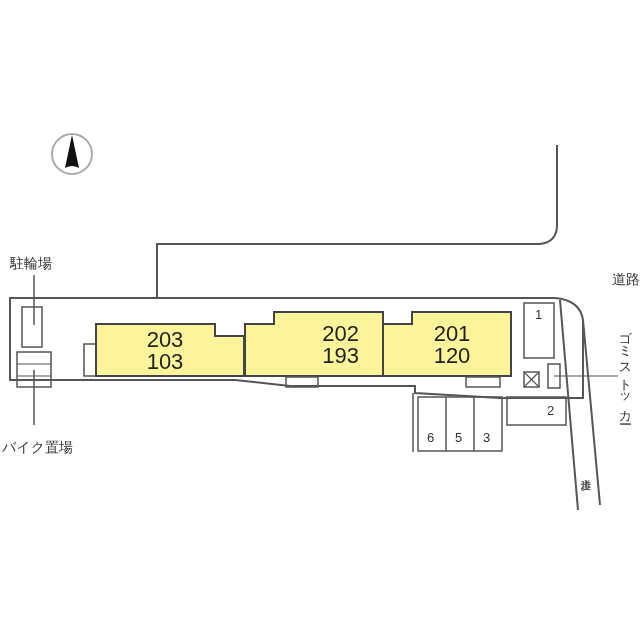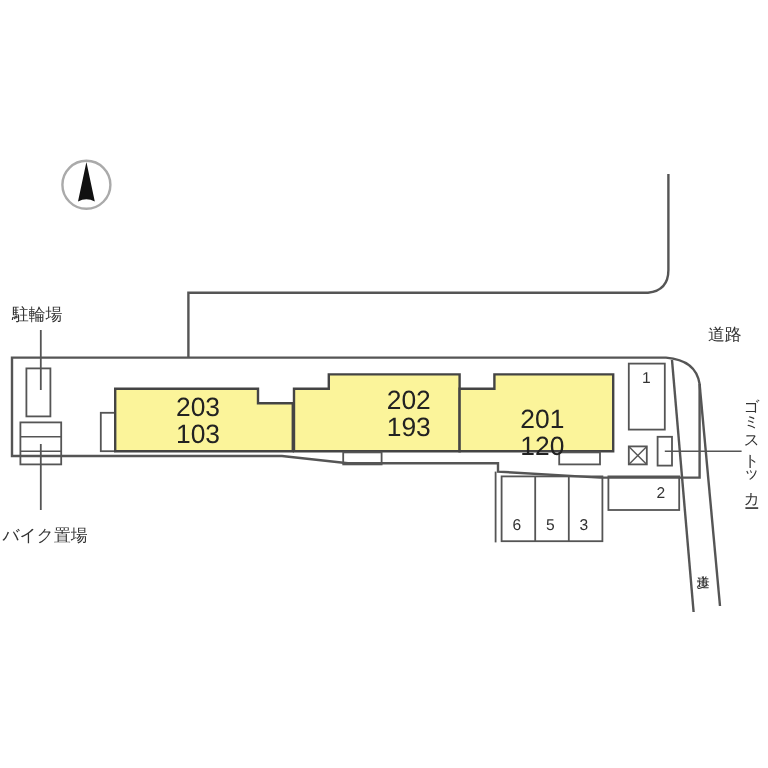--- a/index.html
+++ b/index.html
@@ -64,33 +64,33 @@
   <g>
     <line x1="413" y1="393" x2="413" y2="452" stroke="#555" stroke-width="1.5"></line>
     <rect x="418" y="397" width="84" height="54" fill="none" stroke="#555" stroke-width="1.5"></rect>
     <line x1="446" y1="397" x2="446" y2="451" stroke="#555" stroke-width="1.5"></line>
     <line x1="474" y1="397" x2="474" y2="451" stroke="#555" stroke-width="1.5"></line>
   </g>
 </svg>
 
 <div class="lbl" style="left:10px;top:256px;">駐輪場</div>
 <div class="lbl" style="left:2px;top:440px;">バイク置場</div>
-<div class="lbl" style="left:590px;top:272px;">道路</div>
+<div class="lbl" style="left:612px;top:272px;">道路</div>
 <div class="vlbl" style="left:619px;top:322px;">ゴミストッカー</div>
 <div class="vlbl" style="left:580px;top:470px;font-size:11px;">歩道</div>
 
 <div class="unit" style="left:130px;top:329px;width:70px;">
   <div>203</div>
   <div>103</div>
 </div>
 <div class="unit" style="left:289px;top:323px;width:70px;text-align:right;">
   <div>202</div>
   <div>193</div>
 </div>
-<div class="unit" style="left:417px;top:323px;width:70px;margin-top:16px;">
+<div class="unit" style="left:417px;top:323px;width:70px;">
   <div>201</div>
   <div>120</div>
 </div>
 
 <div class="slot" style="left:535px;top:308px;">1</div>
 <div class="slot" style="left:547px;top:404px;">2</div>
 <div class="slot" style="left:483px;top:431px;">3</div>
 <div class="slot" style="left:455px;top:431px;">5</div>
 <div class="slot" style="left:427px;top:431px;">6</div>
 

